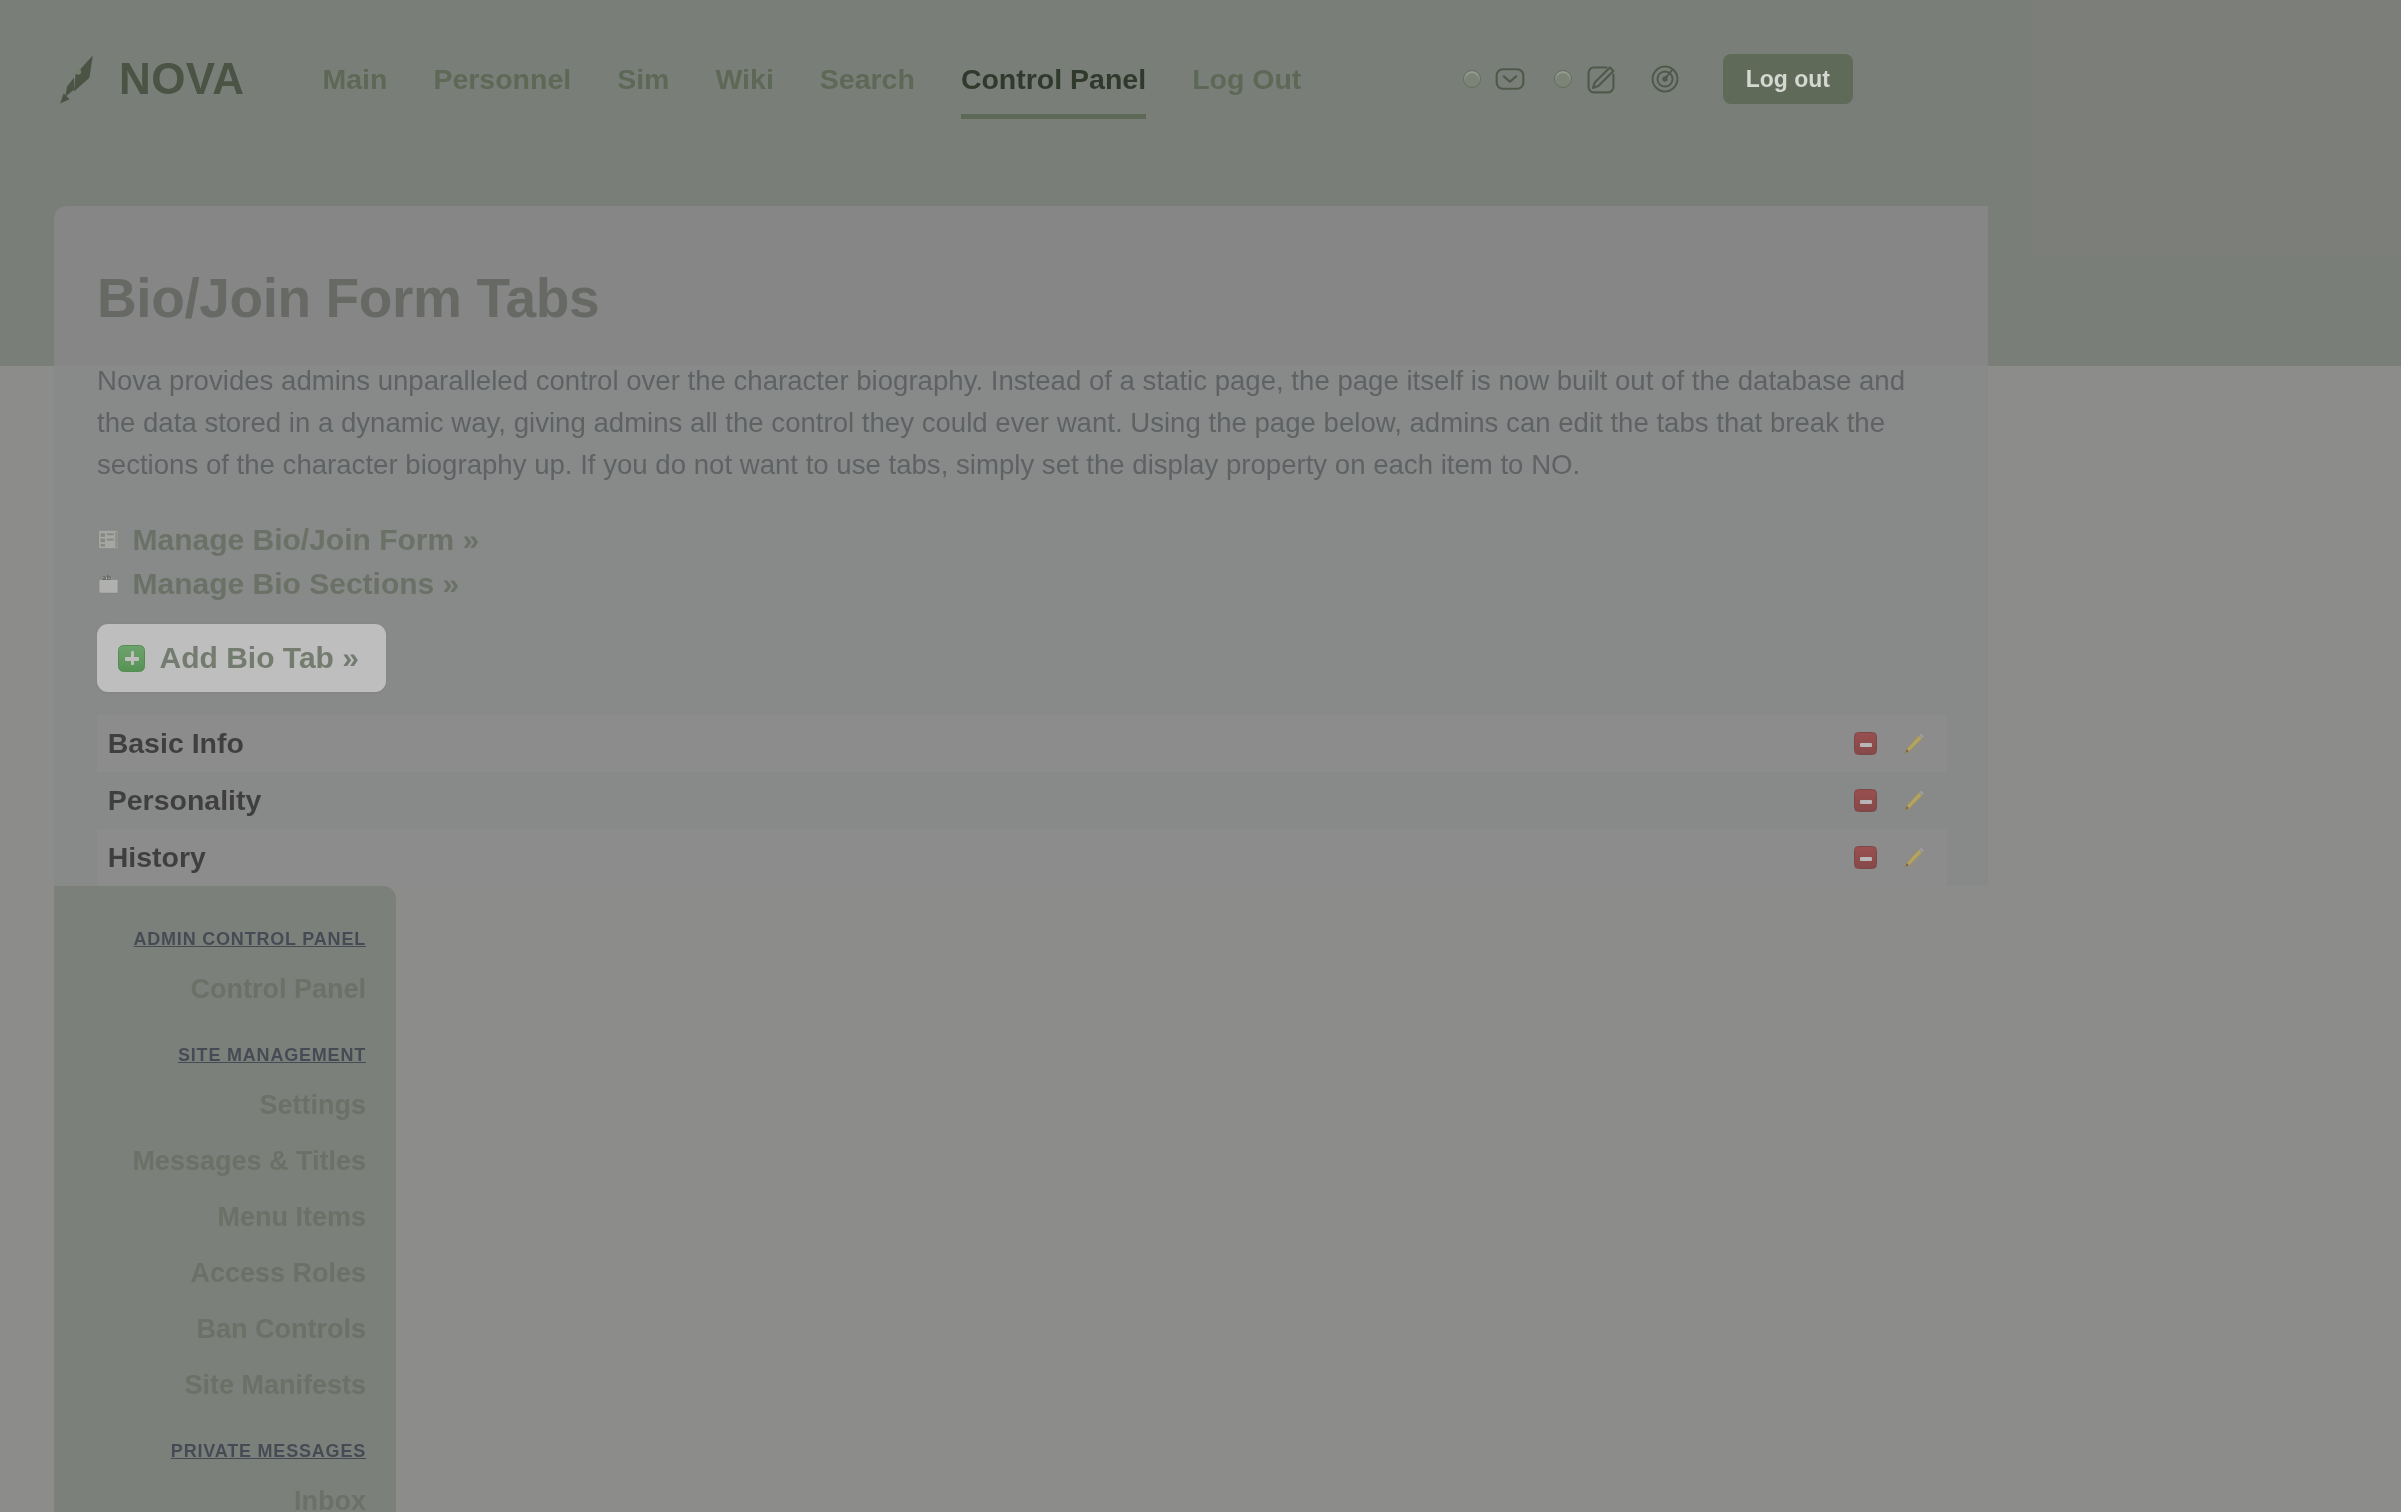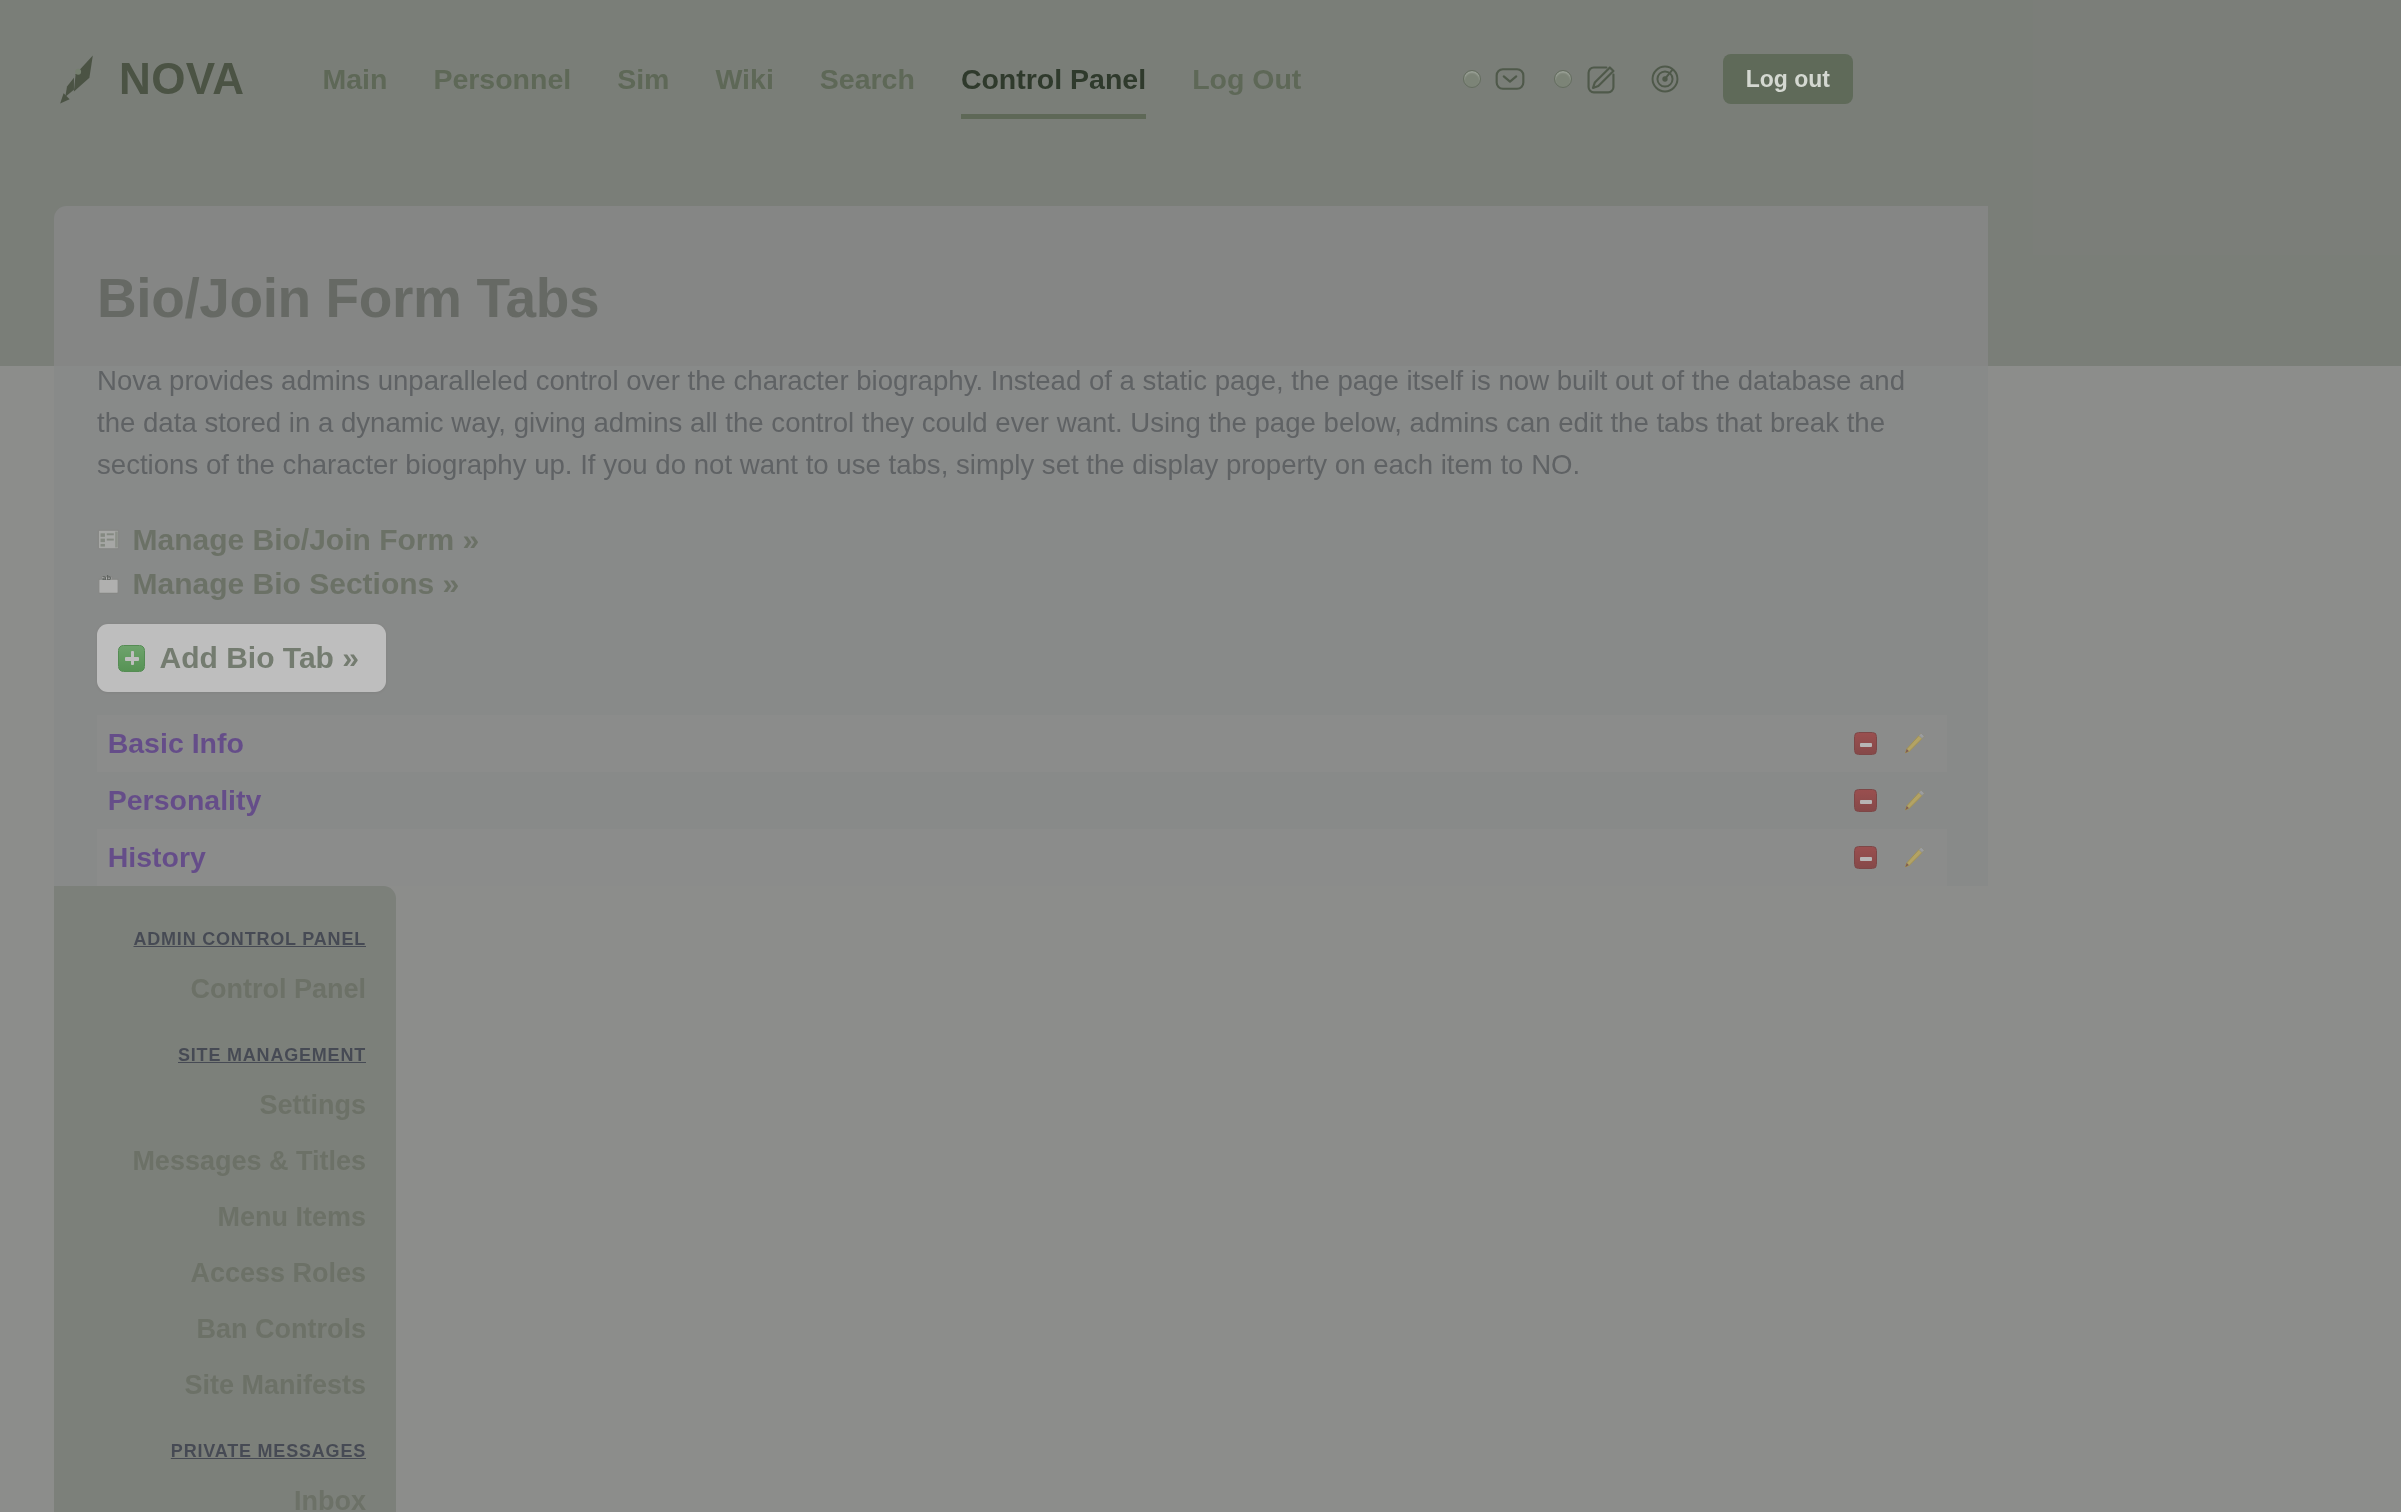--- a/index.html
+++ b/index.html
@@ -207,21 +207,21 @@
   .tab-row {
     display: flex;
     align-items: center;
     height: 57px;
     padding: 0 9px 0 10.7px;
   }
   .tab-row.alt { background: rgba(255,255,255,.055); }
   .tab-row .name {
     font-size: 28.5px;
     font-weight: 700;
-    color: #4c1d95;
+    color: #000000;
   }
   .row-actions {
     margin-left: auto;
     display: flex;
     align-items: center;
     gap: 23px;
     padding-right: 10.7px;
   }
   .del-icon {
     width: 23px; height: 23px;

